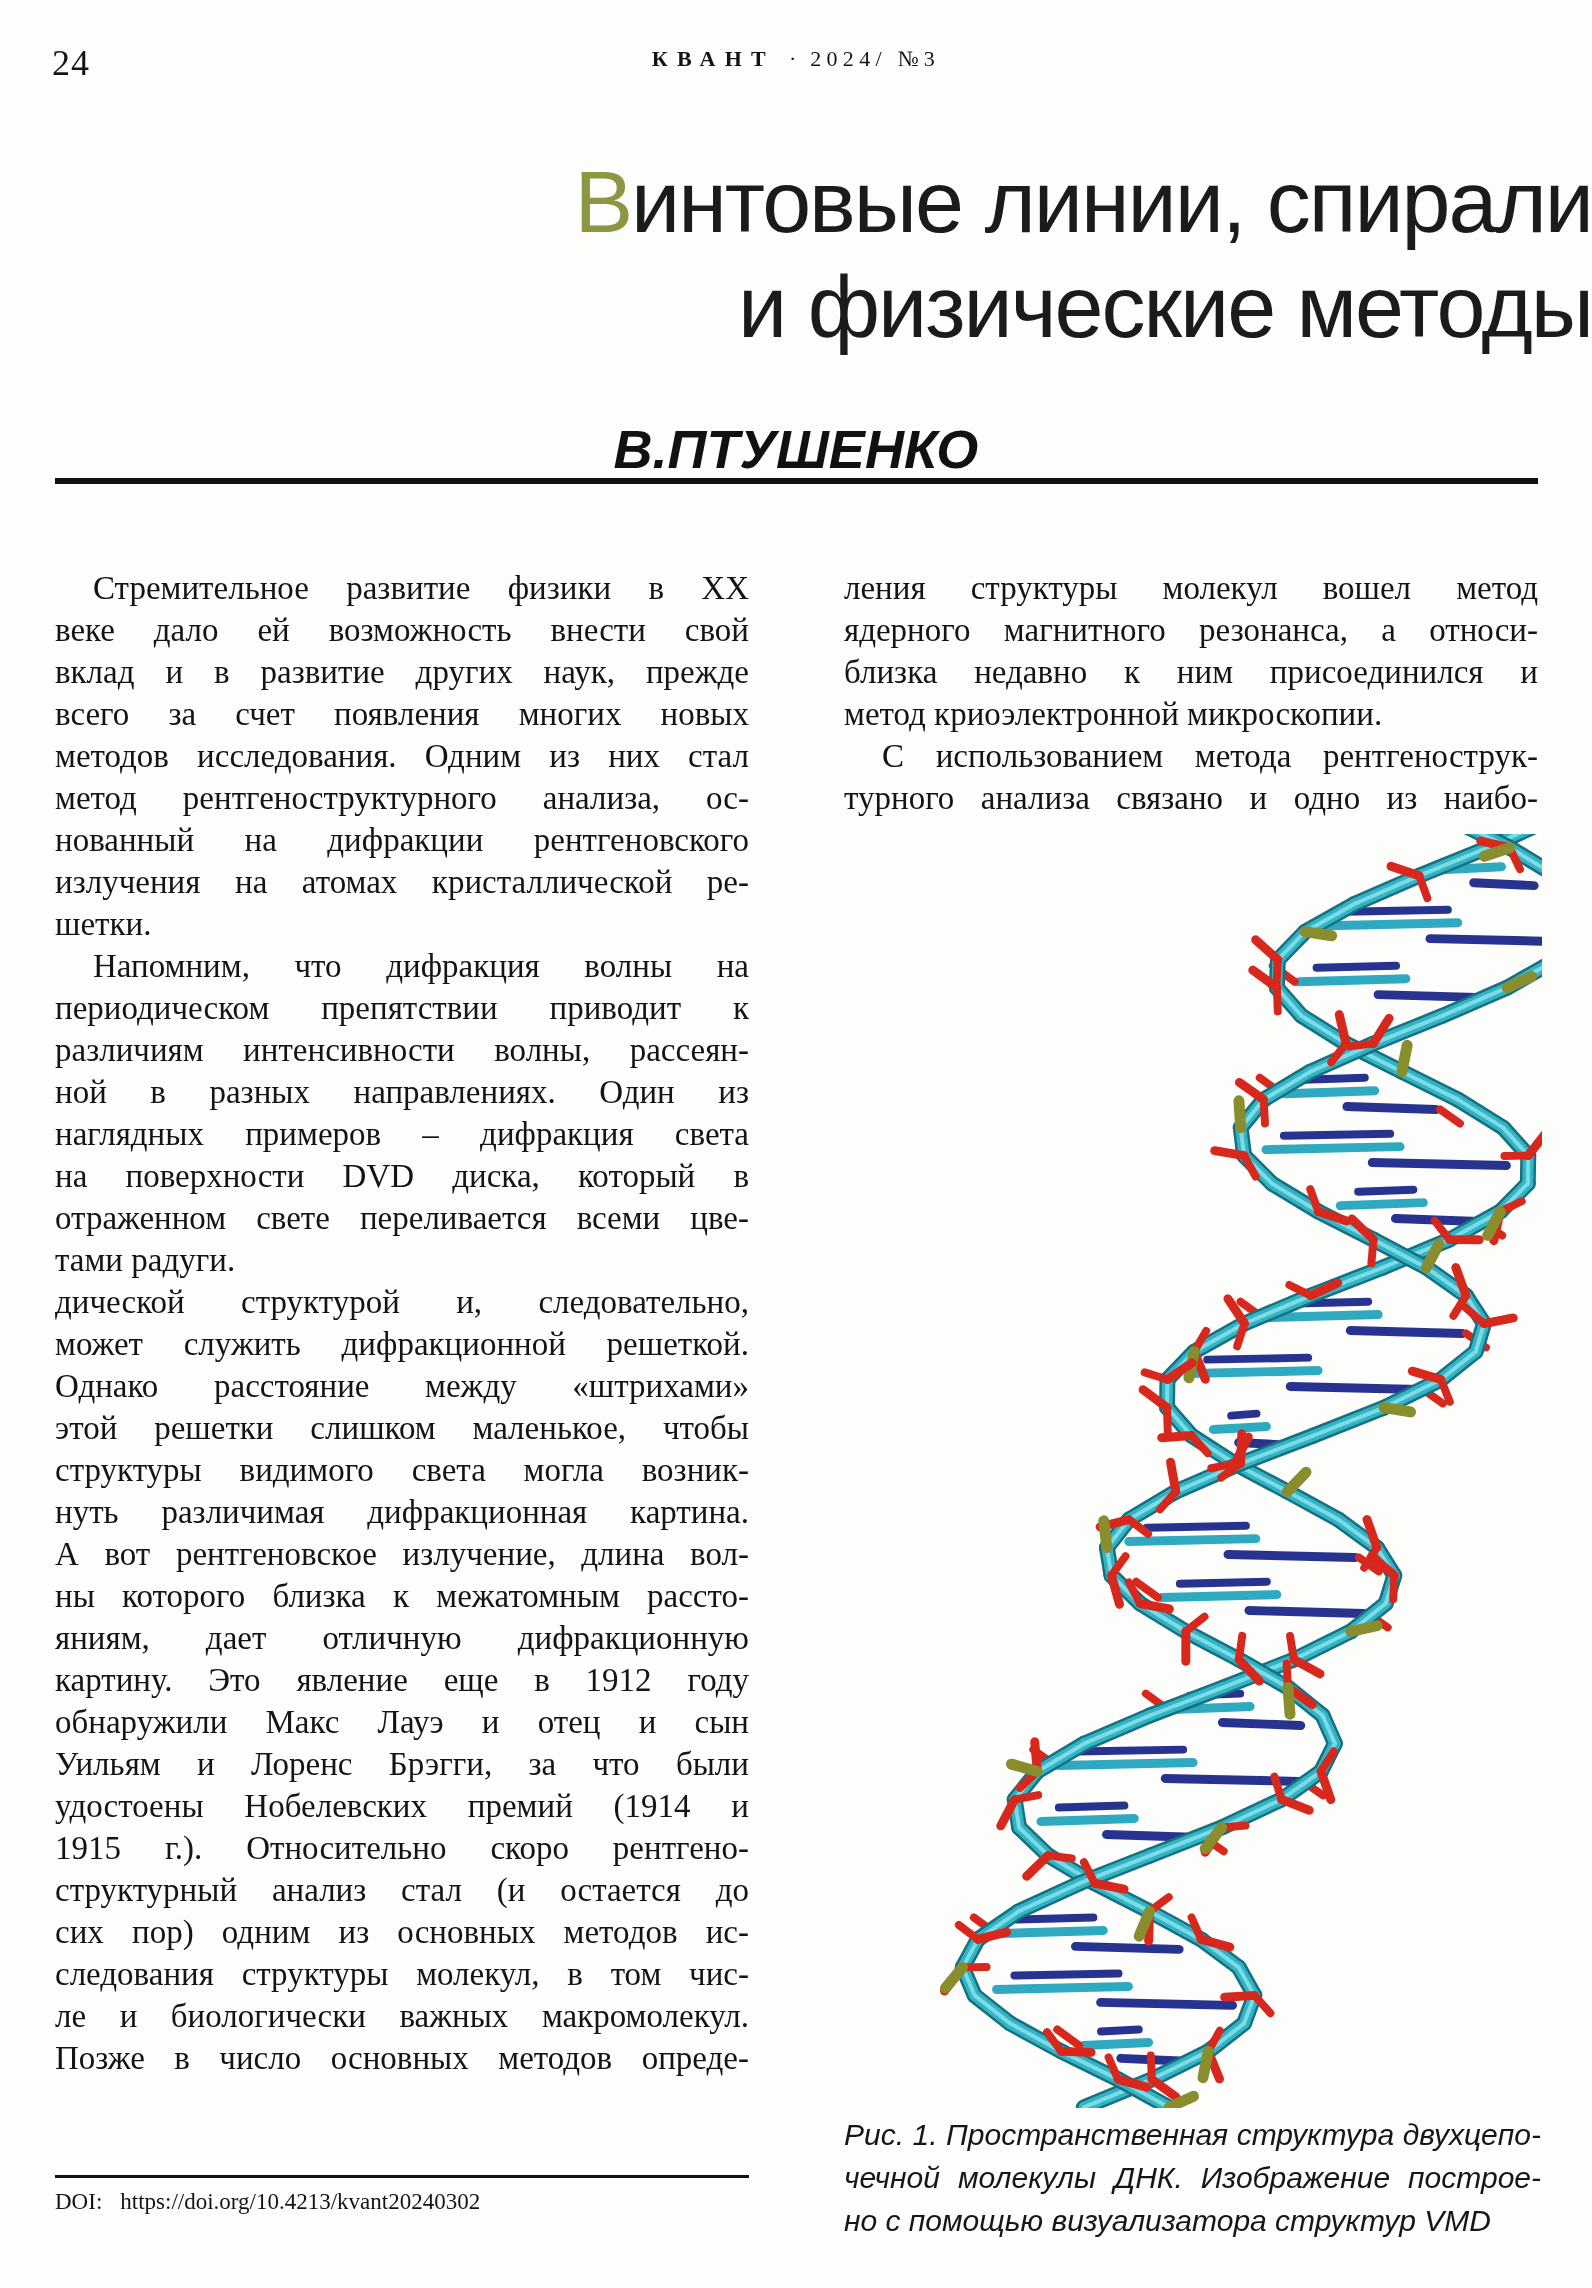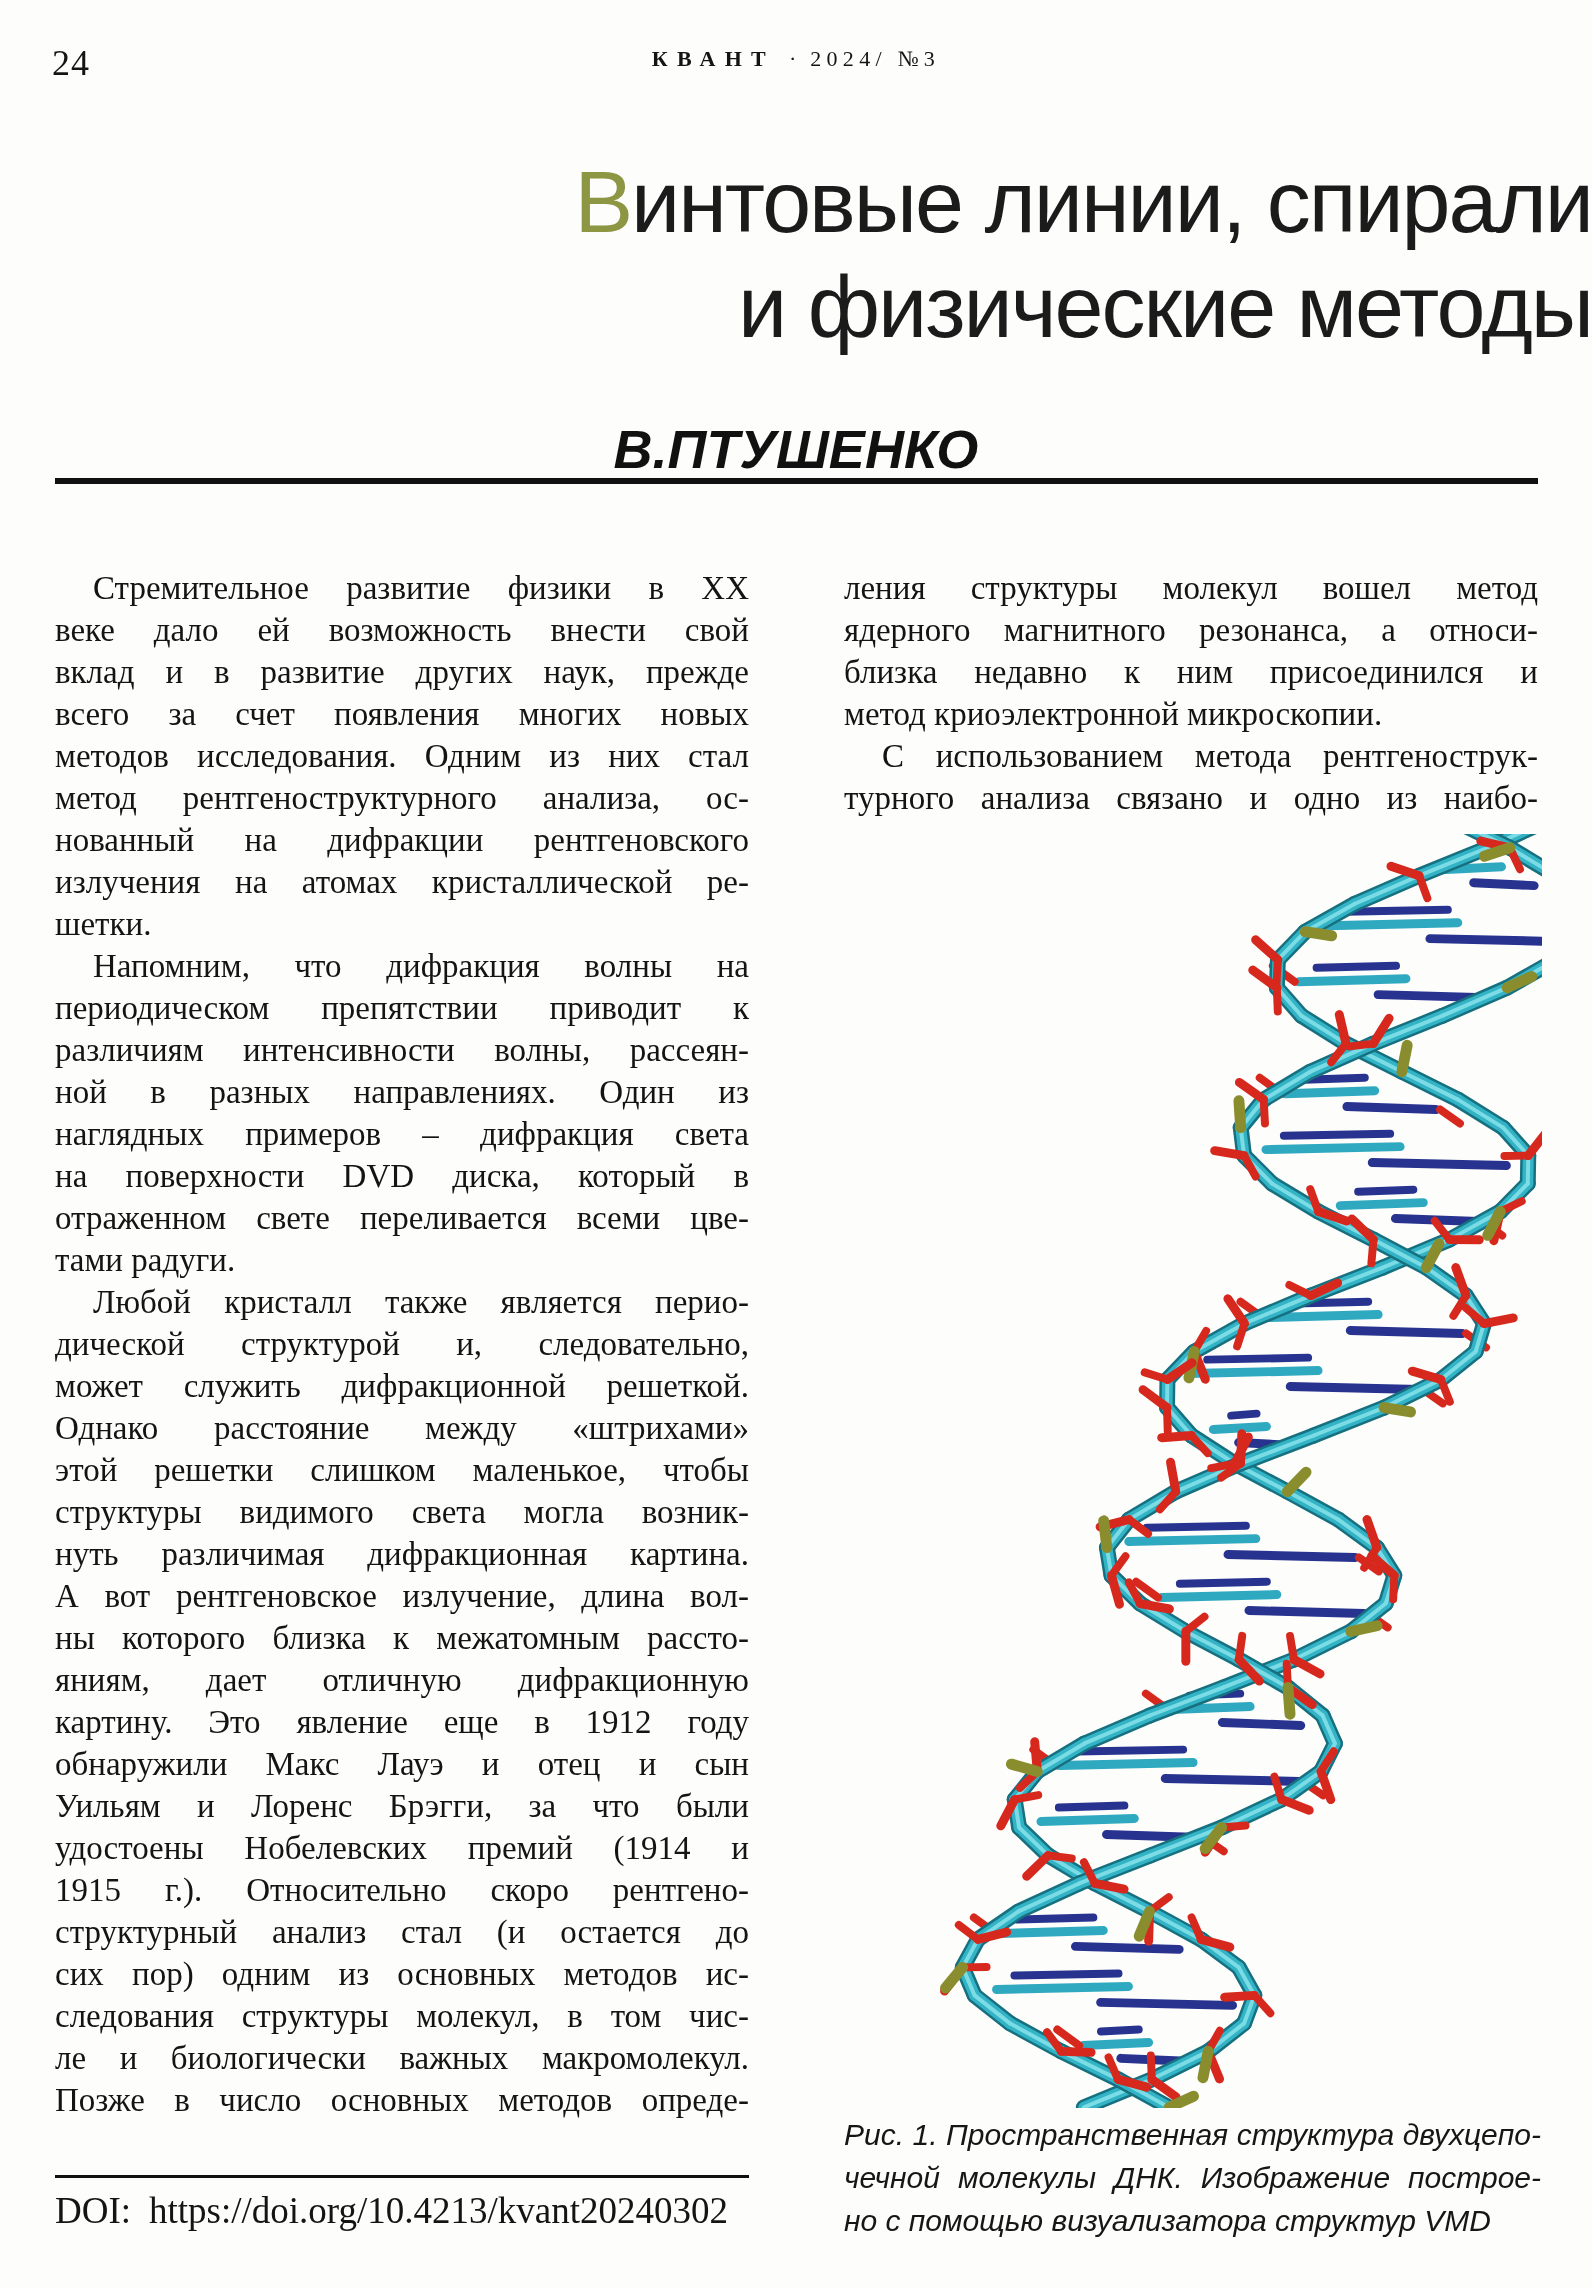--- a/index.html
+++ b/index.html
@@ -30,21 +30,21 @@
   .bl.last{text-align-last:left;}
   .bl.ind{text-indent:38px;}
   
   .fig{left:841px;top:834px;width:701px;height:1274px;}
   .caption{left:844px;top:2113px;width:697px;
            font-family:"Liberation Sans",sans-serif;font-style:italic;
            font-size:30px;line-height:43px;color:#161616;}
   .caption .bl{height:43px;}
   
   .footrule{left:55px;top:2175px;width:694px;height:3px;background:#111;}
-  .doi{left:55px;top:2189px;font-size:37px;}
+  .doi{left:55px;top:2189px;font-size:23px;}
   .doi .lbl{margin-right:18px;}
 </style>
 </head>
 <body>
 
 <div class="abs pageno">24</div>
 
 <div class="abs jhead">
   <span class="jname">КВАНТ</span><span class="jsep">·</span><span class="jissue">2024/ №3</span>
 </div>
@@ -69,21 +69,20 @@
     <div class="bl">излучения на атомах кристаллической ре-</div>
     <div class="bl last">шетки.</div>
     <div class="bl ind">Напомним, что дифракция волны на</div>
     <div class="bl">периодическом препятствии приводит к</div>
     <div class="bl">различиям интенсивности волны, рассеян-</div>
     <div class="bl">ной в разных направлениях. Один из</div>
     <div class="bl">наглядных примеров – дифракция света</div>
     <div class="bl">на поверхности DVD диска, который в</div>
     <div class="bl">отраженном свете переливается всеми цве-</div>
     <div class="bl last">тами радуги.</div>
-    <div class="bl ind">Любой кристалл также является перио-</div>
     <div class="bl">дической структурой и, следовательно,</div>
     <div class="bl">может служить дифракционной решеткой.</div>
     <div class="bl">Однако расстояние между «штрихами»</div>
     <div class="bl">этой решетки слишком маленькое, чтобы</div>
     <div class="bl">структуры видимого света могла возник-</div>
     <div class="bl">нуть различимая дифракционная картина.</div>
     <div class="bl">А вот рентгеновское излучение, длина вол-</div>
     <div class="bl">ны которого близка к межатомным рассто-</div>
     <div class="bl">яниям, дает отличную дифракционную</div>
     <div class="bl">картину. Это явление еще в 1912 году</div>

